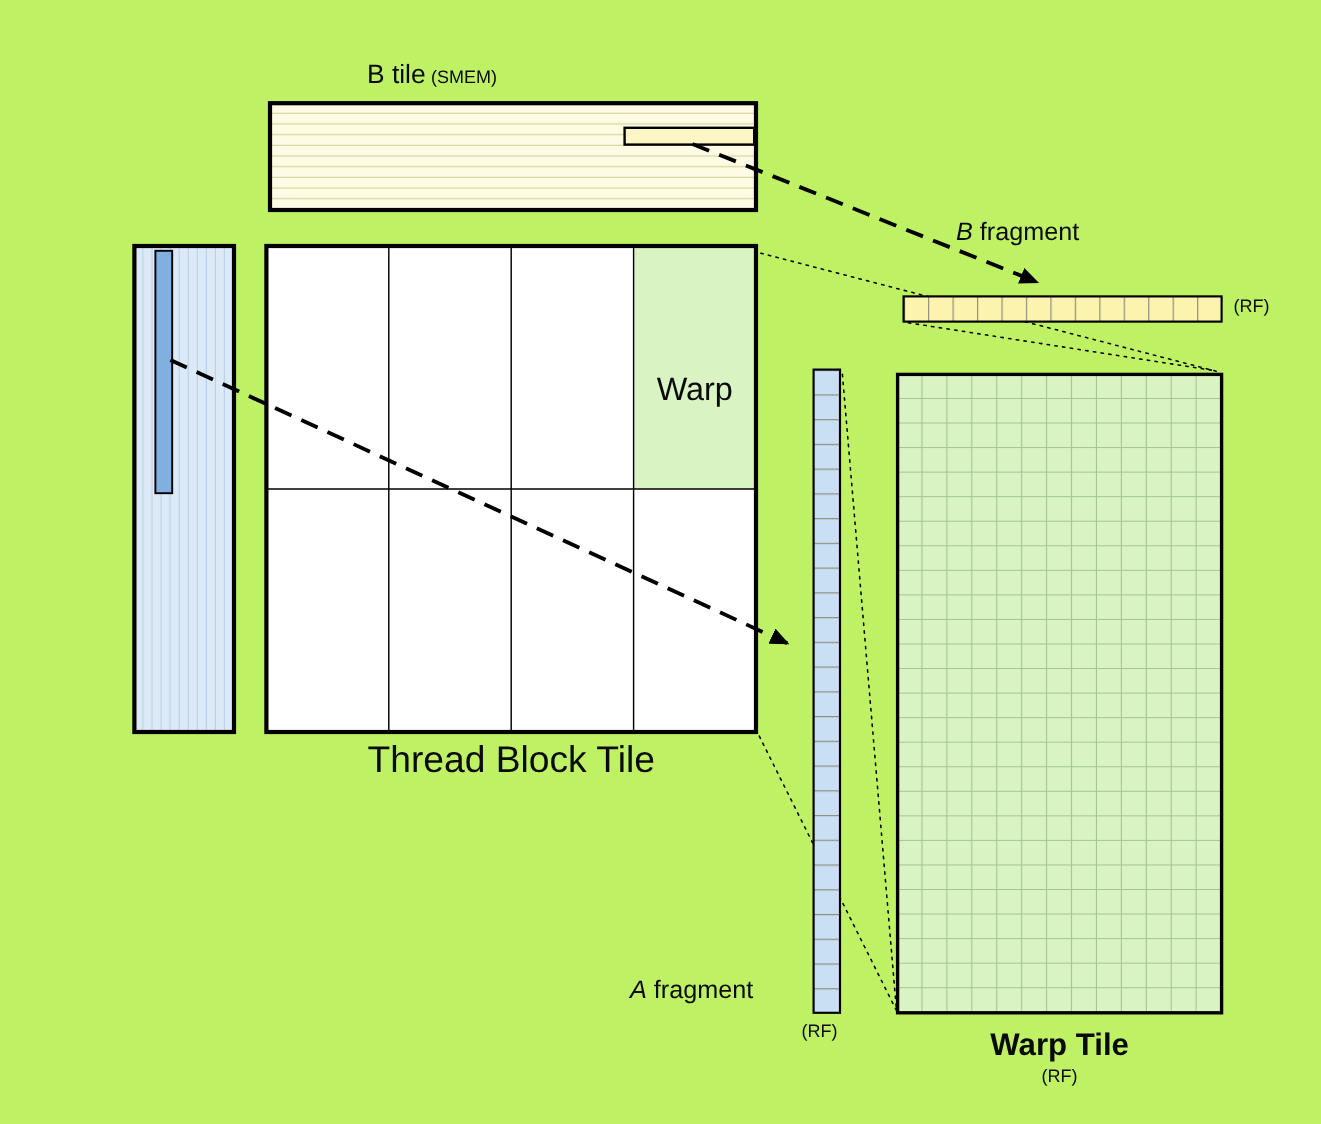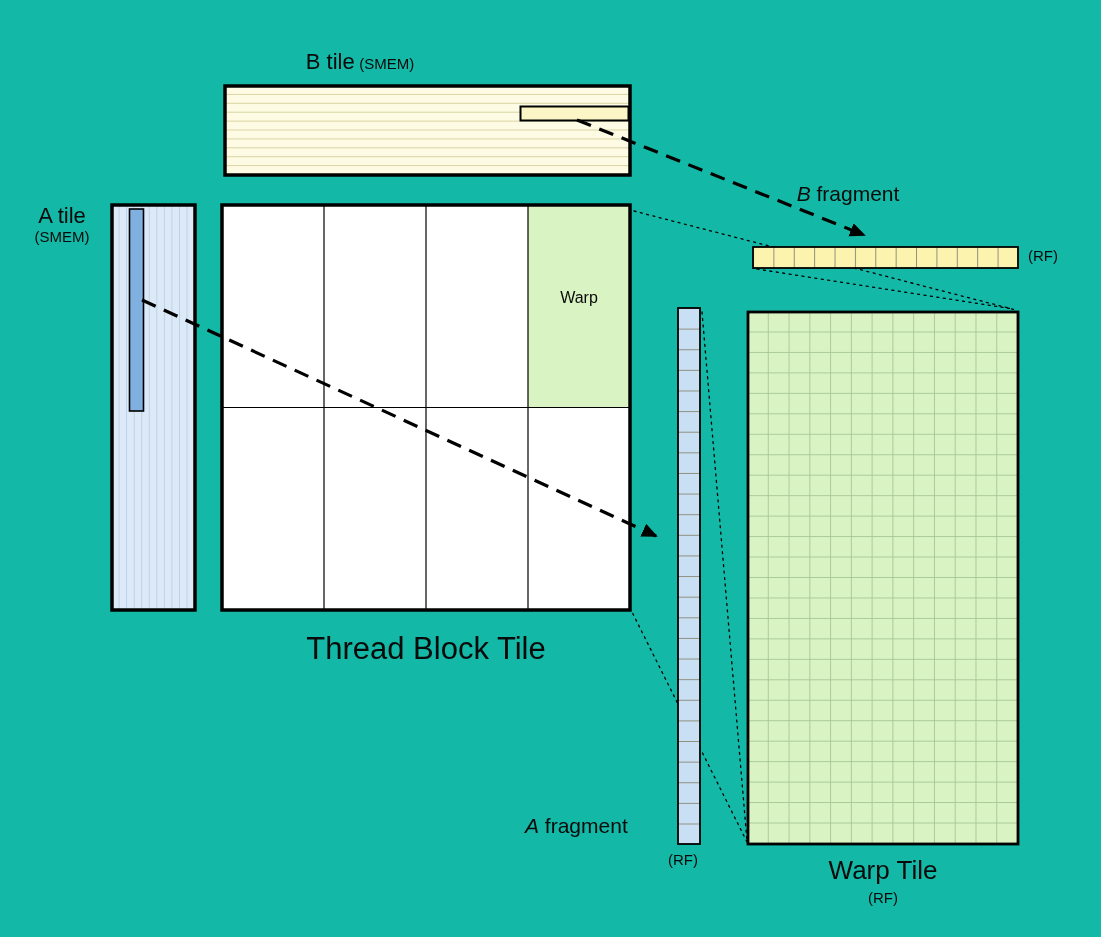--- a/index.html
+++ b/index.html
@@ -1,31 +1,31 @@
 <!DOCTYPE html>
 <html><head>
 <meta charset="utf-8">
 <style>
   html, body { margin: 0; padding: 0; background: #ffffff; }
   #stage {
     position: relative;
     width: 1101px;
     height: 937px;
-    background: #14b8a6;
+    background: #bef264;
     font-family: "Liberation Sans", sans-serif;
     color: #0a0a0a;
     overflow: hidden;
   }
   #shapes { position: absolute; left: 0; top: 0; }
   .lbl { position: absolute; line-height: 1.12; white-space: nowrap; }
   .center { text-align: center; }
   .right { text-align: left; }
   .f31 { font-size: 31px; }
   .f26 { font-size: 26px; }
-  .f24 { font-size: 16px; }
+  .f24 { font-size: 27px; margin-top: 20px; }
   .f22 { font-size: 22px; }
   .f21 { font-size: 21px; }
   .f17 { font-size: 17px; }
   .f15 { font-size: 15px; }
   .ital { font-style: italic; }
 </style>
 </head>
 <body>
 
 <div id="stage">
@@ -95,39 +95,35 @@
       <line x1="577" y1="120" x2="864" y2="235" marker-end="url(#arrowhead)"></line>
       <line x1="142" y1="300" x2="656" y2="536" marker-end="url(#arrowhead)"></line>
     </g>
   </svg>
 
   <div class="lbl center" style="left:235px; top:50px; width:250px;">
     <span class="f22">B tile</span>
     <span class="f15">(SMEM)</span>
   </div>
 
-  <div class="lbl center" style="left:12px; top:204px; width:100px;">
-    <div class="f22">A tile</div>
-    <div class="f15">(SMEM)</div>
-  </div>
 
   <div class="lbl center f24" style="left:528px; top:289px; width:102px;">Warp</div>
 
-  <div class="lbl center f31" style="left:222px; top:616px; width:408px;margin-top:16px;">Thread Block Tile</div>
+  <div class="lbl center f31" style="left:222px; top:616px; width:408px;">Thread Block Tile</div>
 
   <div class="lbl center f21" style="left:758px; top:182px; width:180px;text-align:center;">
     <span class="ital">B</span><span> fragment</span>
   </div>
 
   <div class="lbl f15" style="left:1028px; top:248px;">(RF)</div>
 
 
   <div class="lbl right f21" style="left:525px; top:814px; width:145px;">
     <span class="ital">A</span><span> fragment</span>
   </div>
 
   <div class="lbl center f15" style="left:653px; top:852px; width:60px;">(RF)</div>
 
-  <div class="lbl center f26" style="left:748px; top:856px; width:270px;">Warp Tile</div>
+  <div class="lbl center f26" style="left:748px; top:856px; width:270px;font-weight:bold;">Warp Tile</div>
 
   <div class="lbl center f15" style="left:748px; top:890px; width:270px;">(RF)</div>
 
 </div>
 
 </body></html>

